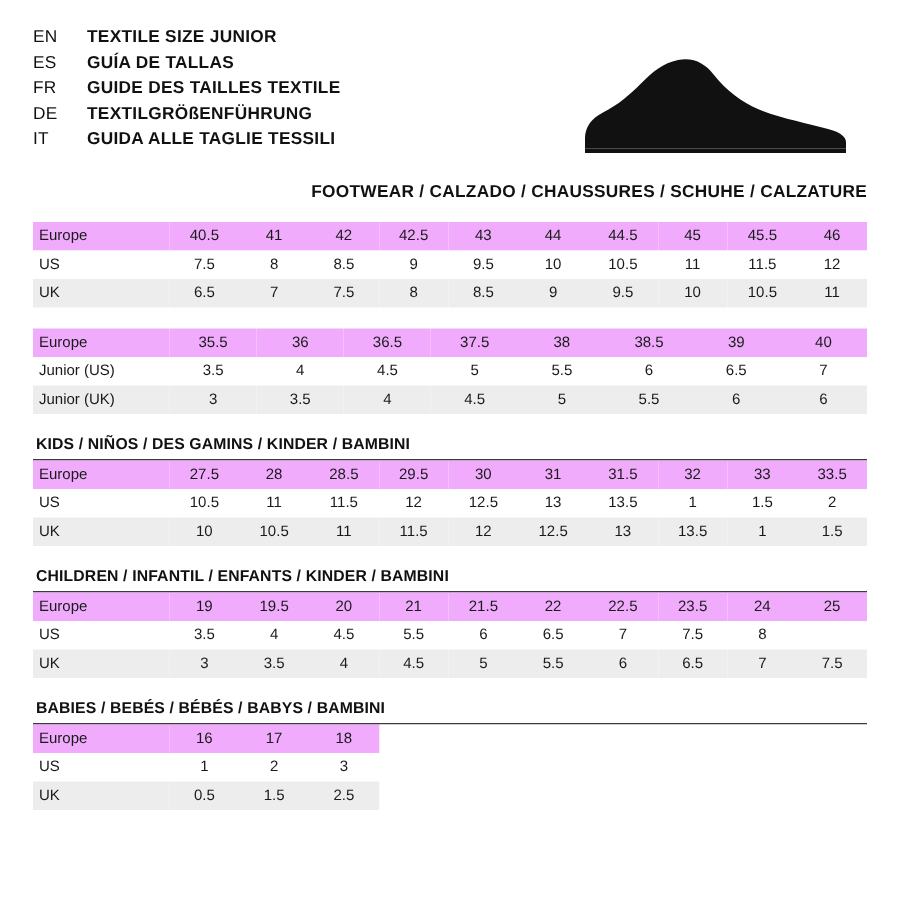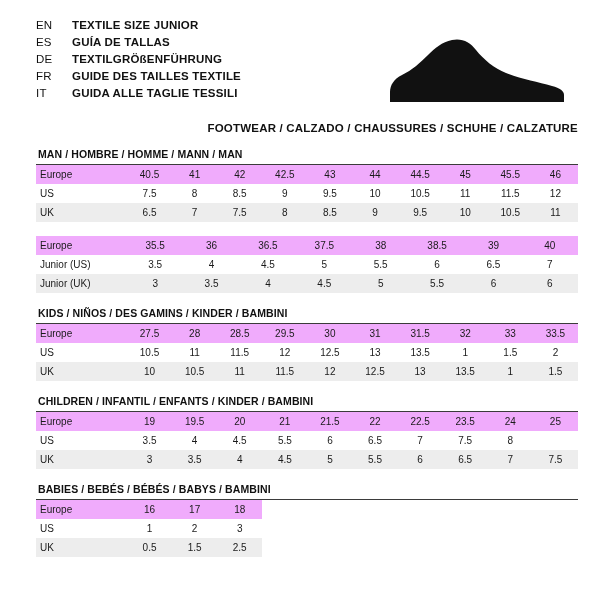--- a/index.html
+++ b/index.html
@@ -12,21 +12,21 @@
     background: #ffffff;
     font-family: "Liberation Sans", sans-serif;
     color: #1a1a1a;
     overflow: hidden;
   }
   .page {
     position: relative;
     width: 600px;
     height: 600px;
     box-sizing: border-box;
-    padding: 18px 22px 0 36px;
+    padding: 18px 22px 0 22px;
   }
 
   
   .header {
     position: relative;
     height: 92px;
   }
   .lang-table {
     border-collapse: collapse;
     font-size: 11.5px;
@@ -118,26 +118,26 @@
       <tbody>
         <tr>
           <td class="lang-code">EN</td>
           <td class="lang-title">TEXTILE SIZE JUNIOR</td>
         </tr>
         <tr>
           <td class="lang-code">ES</td>
           <td class="lang-title">GUÍA DE TALLAS</td>
         </tr>
         <tr>
+          <td class="lang-code">FR</td>
+          <td class="lang-title">GUIDE DES TAILLES TEXTILE</td>
+        </tr>
+        <tr>
           <td class="lang-code">DE</td>
           <td class="lang-title">TEXTILGRÖßENFÜHRUNG</td>
-        </tr>
-        <tr>
-          <td class="lang-code">FR</td>
-          <td class="lang-title">GUIDE DES TAILLES TEXTILE</td>
         </tr>
         <tr>
           <td class="lang-code">IT</td>
           <td class="lang-title">GUIDA ALLE TAGLIE TESSILI</td>
         </tr>
       </tbody>
     </table>
 
     <div class="shoe-wrap">
       <svg viewBox="0 0 190 78" width="190" height="78" aria-hidden="true">
@@ -145,21 +145,20 @@
                  C84 8 92 12 98 20 C106 30 116 38 128 43 C143 49 160 52 174 56
                  C182 58 186 61 186 65 L186 69 L12 69 Z" fill="#111111"></path>
         <path d="M12 69 L186 69 L186 72 L12 72 Z" fill="#111111"></path>
       </svg>
     </div>
   </div>
 
   <div class="section-title">FOOTWEAR / CALZADO / CHAUSSURES / SCHUHE / CALZATURE</div>
 
   <div class="block">
-    <div class="block-label">MAN / HOMBRE / HOMME / MANN / MAN</div>
     <table class="sizes">
       <tbody>
         <tr class="shade">
           <td class="rowhead">Europe</td>
           <td>40.5</td>
           <td>41</td>
           <td>42</td>
           <td>42.5</td>
           <td>43</td>
           <td>44</td>

